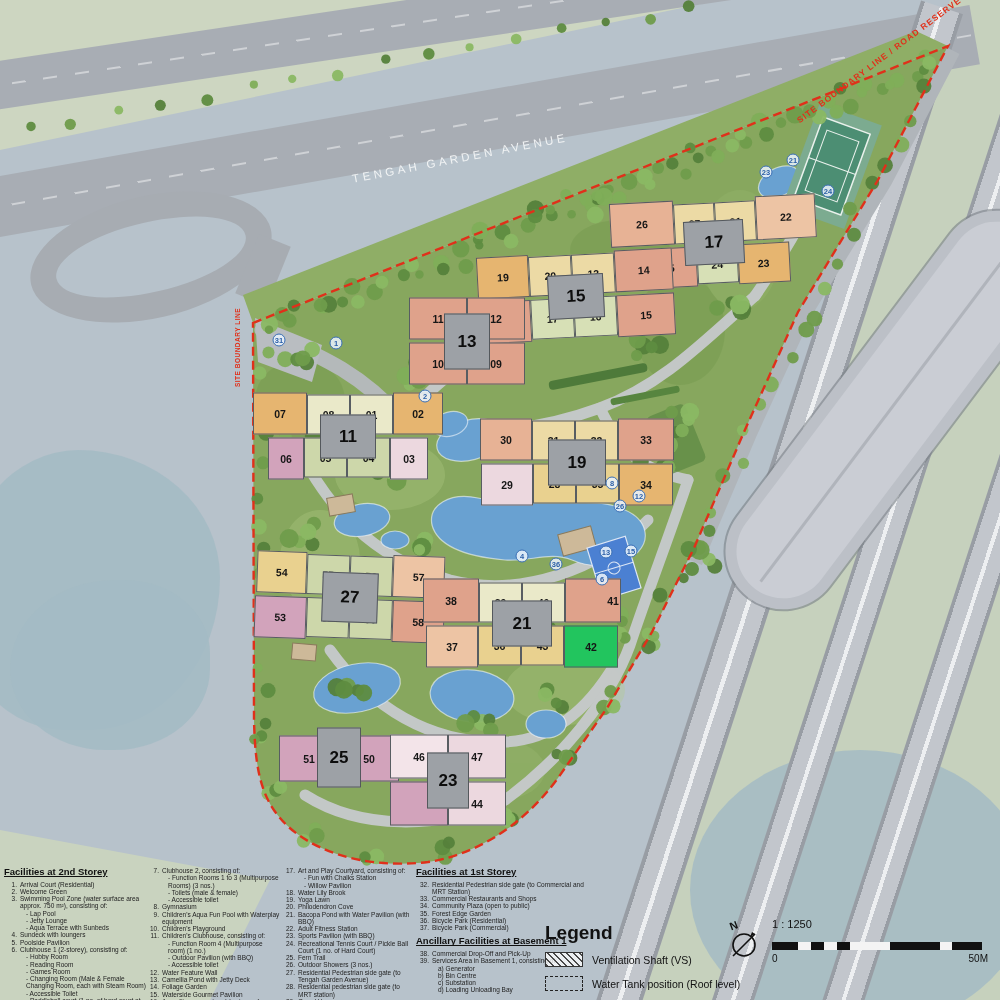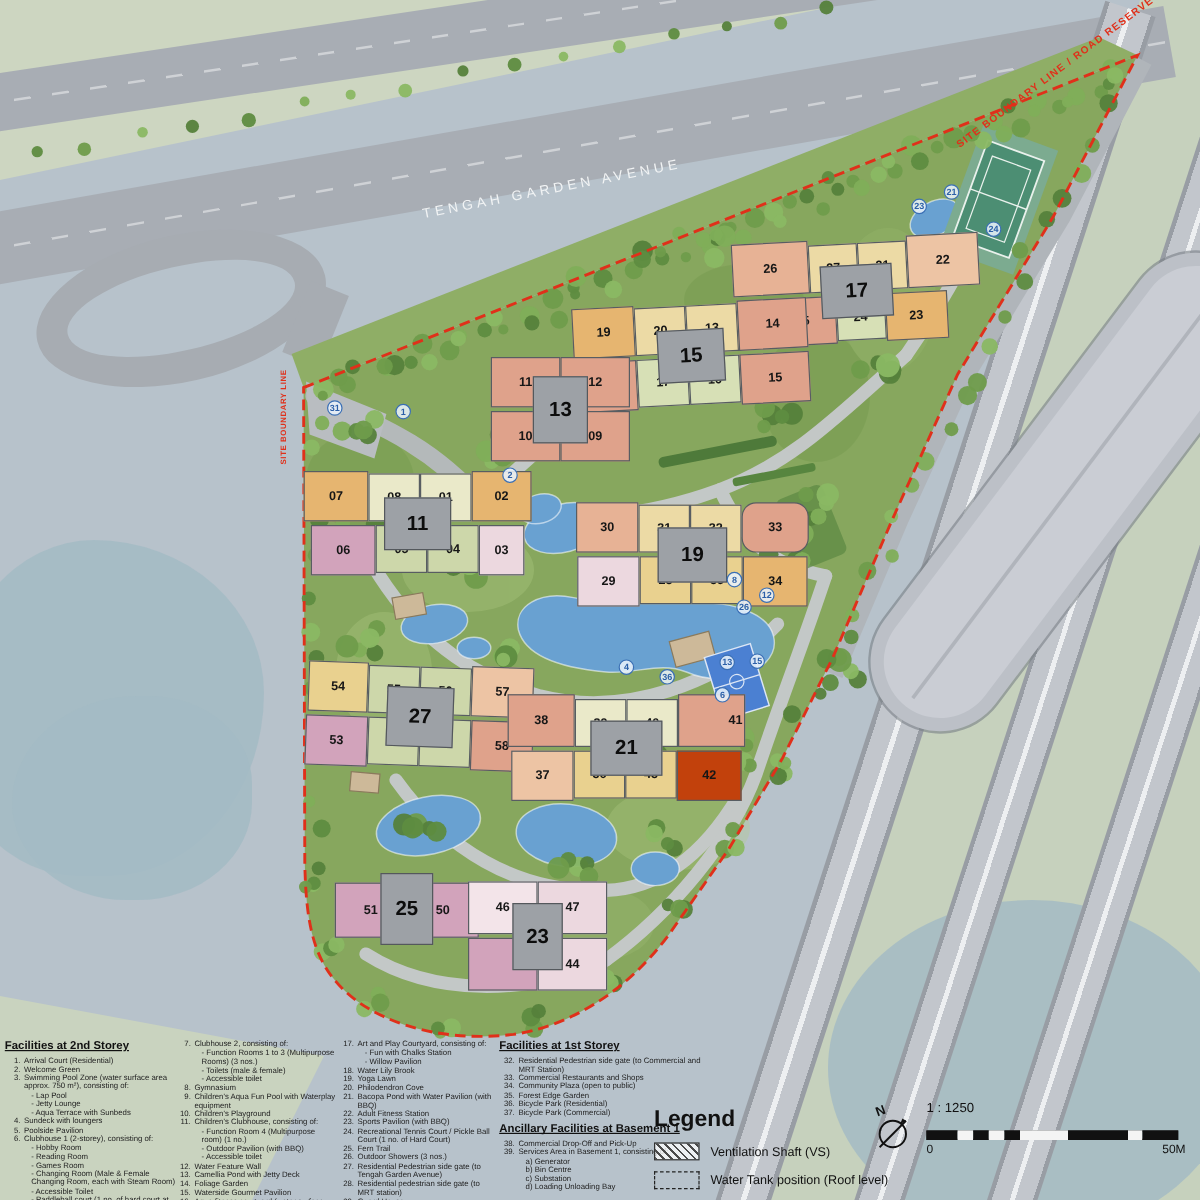--- a/index.html
+++ b/index.html
@@ -448,33 +448,33 @@
         <div class="ccore" style="width: 46px; height: 56px;">13</div>
       </div>
       <div class="cluster" style="left: 348px; top: 436px; transform: translate(-50%, -50%) rotate(0deg);">
         <div class="crow top">
           <div class="cblock" style="width: 54px; height: 42px; background: rgb(230, 181, 112);">07</div>
           <div class="cblock" style="width: 43px; height: 40px; background: rgb(234, 233, 201);">08</div>
           <div class="cblock" style="width: 43px; height: 40px; background: rgb(234, 233, 201);">01</div>
           <div class="cblock" style="width: 50px; height: 42px; background: rgb(230, 181, 112);">02</div>
         </div>
         <div class="crow bot">
-          <div class="cblock" style="width: 54px; height: 42px; background: rgb(210, 163, 187);">06</div>
+          <div class="cblock" style="width: 36px; height: 42px; background: rgb(210, 163, 187);">06</div>
           <div class="cblock" style="width: 43px; height: 40px; background: rgb(205, 215, 170);">05</div>
           <div class="cblock" style="width: 43px; height: 40px; background: rgb(205, 215, 170);">04</div>
           <div class="cblock" style="width: 38px; height: 42px; background: rgb(236, 216, 223);">03</div>
         </div>
         <div class="ccore" style="width: 56px; height: 44px;">11</div>
       </div>
       <div class="cluster" style="left: 577px; top: 462px; transform: translate(-50%, -50%) rotate(0deg);">
         <div class="crow top">
           <div class="cblock" style="width: 52px; height: 42px; background: rgb(231, 178, 149);">30</div>
           <div class="cblock" style="width: 43px; height: 40px; background: rgb(236, 218, 165);">31</div>
           <div class="cblock" style="width: 43px; height: 40px; background: rgb(236, 218, 165);">32</div>
-          <div class="cblock" style="width: 56px; height: 42px; background: rgb(223, 162, 139); border-radius: 12px;">33</div>
+          <div class="cblock" style="width: 56px; height: 42px; background: rgb(223, 162, 139);">33</div>
         </div>
         <div class="crow bot">
           <div class="cblock" style="width: 52px; height: 42px; background: rgb(236, 216, 223);">29</div>
           <div class="cblock" style="width: 43px; height: 40px; background: rgb(233, 209, 143);">28</div>
           <div class="cblock" style="width: 43px; height: 40px; background: rgb(233, 209, 143);">35</div>
           <div class="cblock" style="width: 54px; height: 42px; background: rgb(230, 181, 112);">34</div>
         </div>
         <div class="ccore" style="width: 58px; height: 46px;">19</div>
       </div>
       <div class="cluster" style="left: 350px; top: 597px; transform: translate(-50%, -50%) rotate(2deg);">
@@ -496,21 +496,21 @@
         <div class="crow top">
           <div class="cblock" style="width: 56px; height: 44px; background: rgb(223, 162, 139);">38</div>
           <div class="cblock" style="width: 43px; height: 40px; background: rgb(234, 233, 201);">39</div>
           <div class="cblock" style="width: 43px; height: 40px; background: rgb(234, 233, 201);">40</div>
           <div class="cblock" style="width: 56px; height: 44px; background: rgb(223, 162, 139); padding-left: 40px;">41</div>
         </div>
         <div class="crow bot">
           <div class="cblock" style="width: 52px; height: 42px; background: rgb(237, 196, 164);">37</div>
           <div class="cblock" style="width: 43px; height: 40px; background: rgb(233, 209, 143);">36</div>
           <div class="cblock" style="width: 43px; height: 40px; background: rgb(233, 209, 143);">43</div>
-          <div class="cblock" style="width: 54px; height: 42px; background: #c2410c;">42</div>
+          <div class="cblock" style="width: 54px; height: 42px; background: #22c55e;">42</div>
         </div>
         <div class="ccore" style="width: 60px; height: 46px;">21</div>
       </div>
       <div class="cluster" style="left: 339px; top: 757px; transform: translate(-50%, -50%) rotate(0deg);">
         <div class="crow bot">
           <div class="cblock" style="width: 60px; height: 46px; background: rgb(210, 163, 187);">51</div>
           <div class="cblock" style="width: 60px; height: 46px; background: rgb(210, 163, 187);">50</div>
         </div>
         <div class="ccore" style="width: 44px; height: 60px;">25</div>
       </div>

